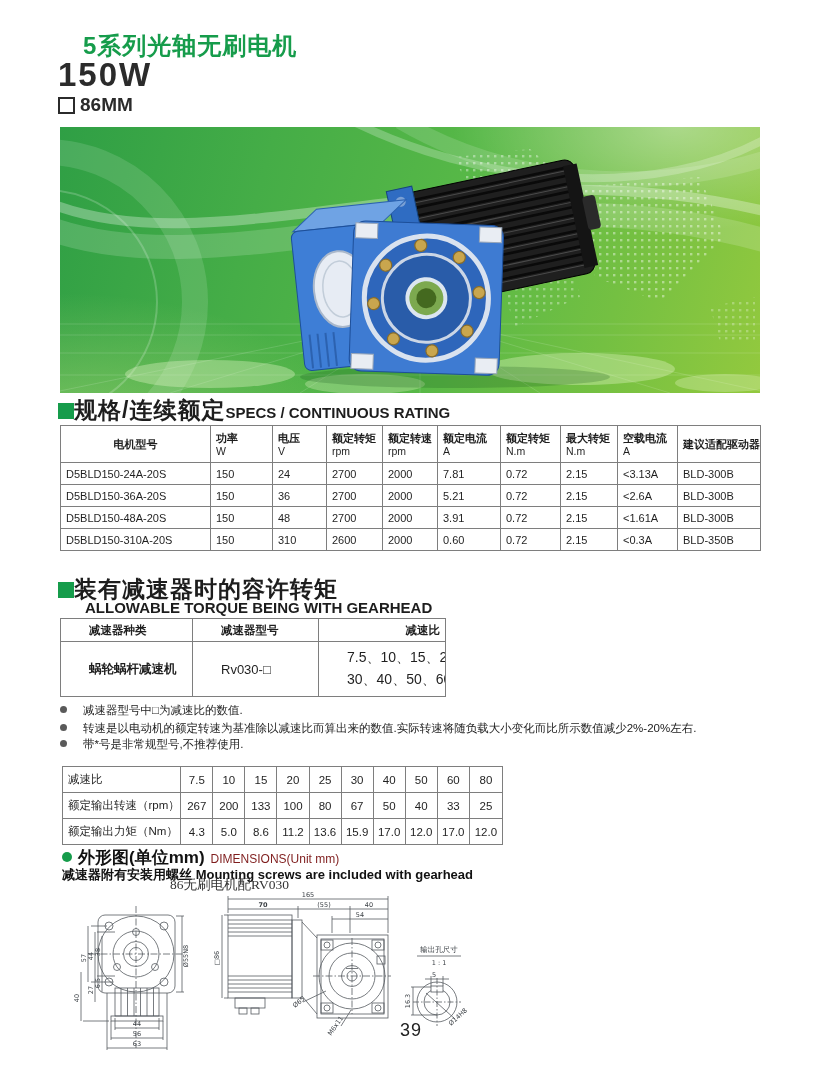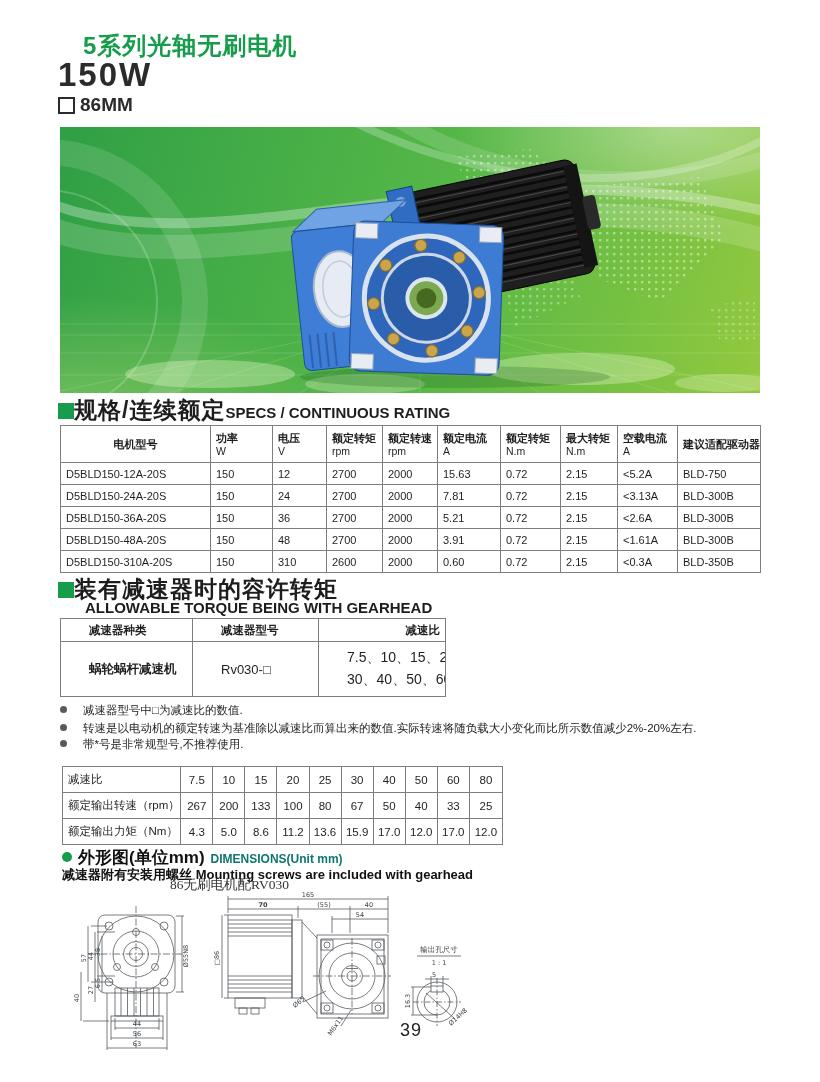--- a/index.html
+++ b/index.html
@@ -54,21 +54,21 @@
 
   
   .note-line{display:flex;align-items:flex-start;gap:16px;font-size:11.5px;color:#222;line-height:1.25;}
   .note-dot{width:7px;height:7px;border-radius:50%;background:#5a5a5a;flex:0 0 aupx;flex-shrink:0;margin-top:3px;}
   .n1{left:60px;top:703px;} .n2{left:60px;top:721px;} .n3{left:60px;top:737px;}
 
   
   .dim-head{left:62px;top:846px;display:flex;align-items:baseline;gap:6px;}
   .green-dot{width:10px;height:10px;border-radius:50%;background:#169c4b;transform:translateY(-1px);}
   .dim-cn{font-size:17px;font-weight:bold;color:#111;}
-  .dim-en{font-size:12px;font-weight:bold;color:#0f766e;}
+  .dim-en{font-size:12px;font-weight:normal;color:#7f1d1d;}
   .mount-note{left:62px;top:866px;font-size:13px;color:#111;}
   .mount-note b{font-weight:bold;}
   .drawing-caption{left:170px;top:876px;font-size:13.5px;color:#333;font-family:"Liberation Serif","DejaVu Serif",serif;}
   .drawings{left:55px;top:880px;}
   .page-num{left:400px;top:1020px;font-size:18px;color:#222;letter-spacing:1px;}
 </style>
 </head>
 <body>
 
 <div class="page">
@@ -243,32 +243,20 @@
             <div class="h-cn">最大转矩</div>
             <div class="h-unit">N.m</div>
           </td>
       <td>
             <div class="h-cn">空载电流</div>
             <div class="h-unit">A</div>
           </td>
       <td>
             <div class="h-cn">建议适配驱动器型号</div>
           </td>
-    </tr>
-    <tr>
-      <td>D5BLD150-12A-20S</td>
-          <td>150</td>
-          <td>12</td>
-          <td>2700</td>
-          <td>2000</td>
-          <td>15.63</td>
-          <td>0.72</td>
-          <td>2.15</td>
-          <td>&lt;5.2A</td>
-          <td>BLD-750</td>
     </tr>
     <tr>
       <td>D5BLD150-24A-20S</td>
           <td>150</td>
           <td>24</td>
           <td>2700</td>
           <td>2000</td>
           <td>7.81</td>
           <td>0.72</td>
           <td>2.15</td>

